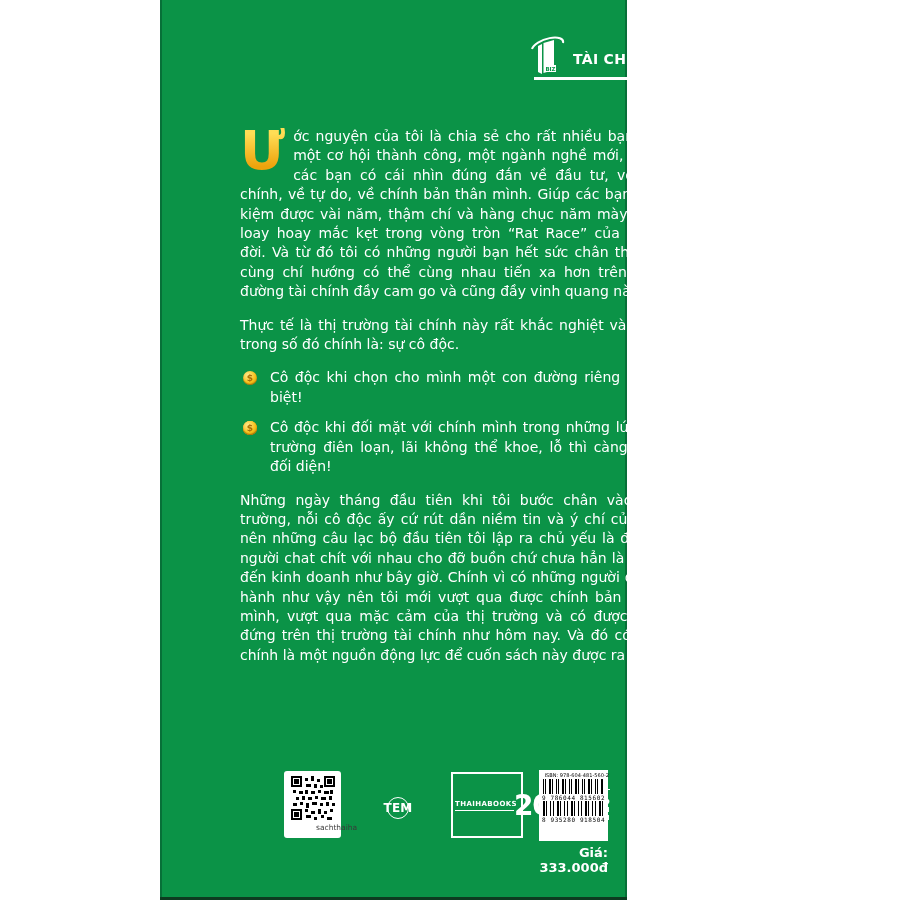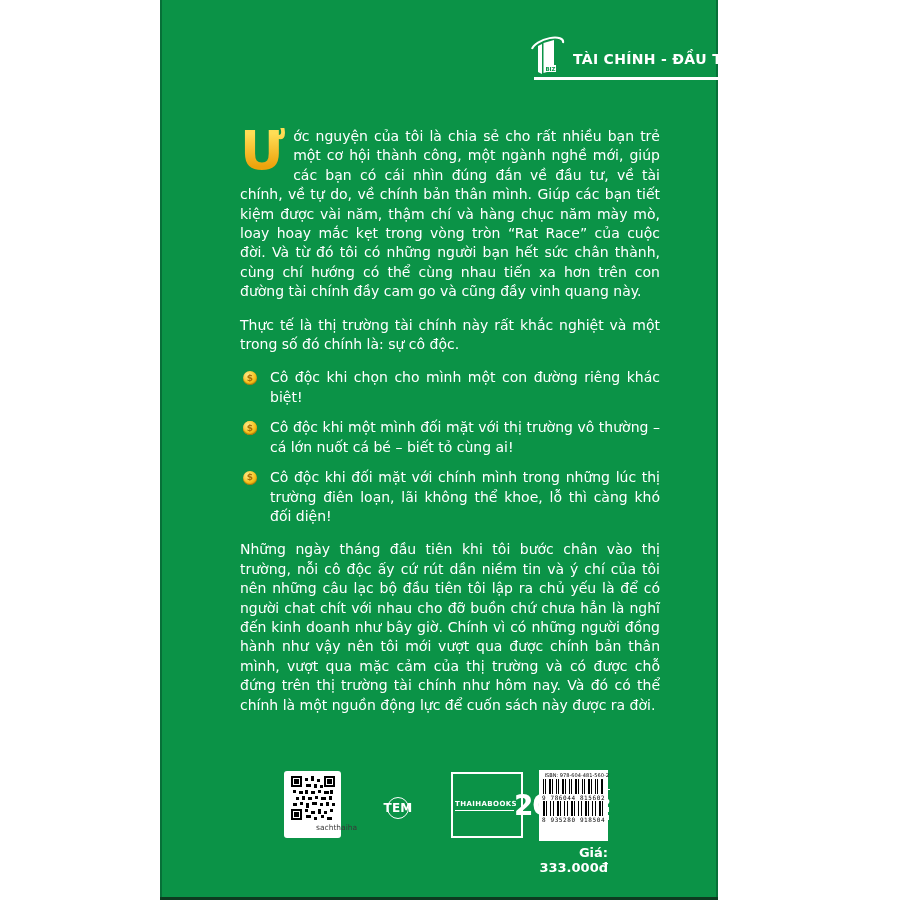--- a/index.html
+++ b/index.html
@@ -1,17 +1,17 @@
 <!DOCTYPE html>
 <html><head>
 <meta charset="utf-8">
 <style>
   html,body{margin:0;padding:0;width:900px;height:900px;background:#fff;overflow:hidden;
     font-family:"DejaVu Sans","Liberation Sans",sans-serif;}
-  .cover{position:absolute;left:160px;top:0;width:558px;height:900px;background:#0b9347;}
+  .cover{position:absolute;left:160px;top:0;width:467px;height:900px;background:#0b9347;}
   .edge-left{position:absolute;left:0;top:0;width:2px;height:100%;background:#077038;}
   .edge-right{position:absolute;right:0;top:0;width:2px;height:100%;background:#077038;}
   .edge-bottom{position:absolute;left:0;bottom:0;width:100%;height:3px;background:#0d3b20;}
 
   
   .header-logo{position:absolute;left:369px;top:34px;width:36px;height:42px;}
   .category-label{position:absolute;left:413px;top:51px;color:#fff;font-size:14px;font-weight:bold;
     letter-spacing:.3px;white-space:nowrap;}
   .header-rule{position:absolute;left:374px;top:77px;width:201px;height:2.5px;background:#fff;}
 
@@ -85,21 +85,20 @@
     <ul class="bullets">
       <li>
         <span class="coin">$</span>
         <span>Cô độc khi chọn cho mình một con đường riêng khác biệt!</span>
       </li>
       <li>
         <span class="coin">$</span>
       </li>
       <li>
         <span class="coin">$</span>
-        <span>Cô độc khi một mình đối mặt với thị trường vô thường – cá lớn nuốt cá bé – biết tỏ cùng ai!</span>
       </li>
       <li>
         <span class="coin">$</span>
         <span>Cô độc khi đối mặt với chính mình trong những lúc thị trường điên loạn, lãi không thể khoe, lỗ thì càng khó đối diện!</span>
       </li>
     </ul>
     <p>Những ngày tháng đầu tiên khi tôi bước chân vào thị trường, nỗi cô độc ấy cứ rút dần niềm tin và ý chí của tôi nên những câu lạc bộ đầu tiên tôi lập ra chủ yếu là để có người chat chít với nhau cho đỡ buồn chứ chưa hẳn là nghĩ đến kinh doanh như bây giờ. Chính vì có những người đồng hành như vậy nên tôi mới vượt qua được chính bản thân mình, vượt qua mặc cảm của thị trường và có được chỗ đứng trên thị trường tài chính như hôm nay. Và đó có thể chính là một nguồn động lực để cuốn sách này được ra đời.</p>
   </div>
 
   <div class="qr-card">

